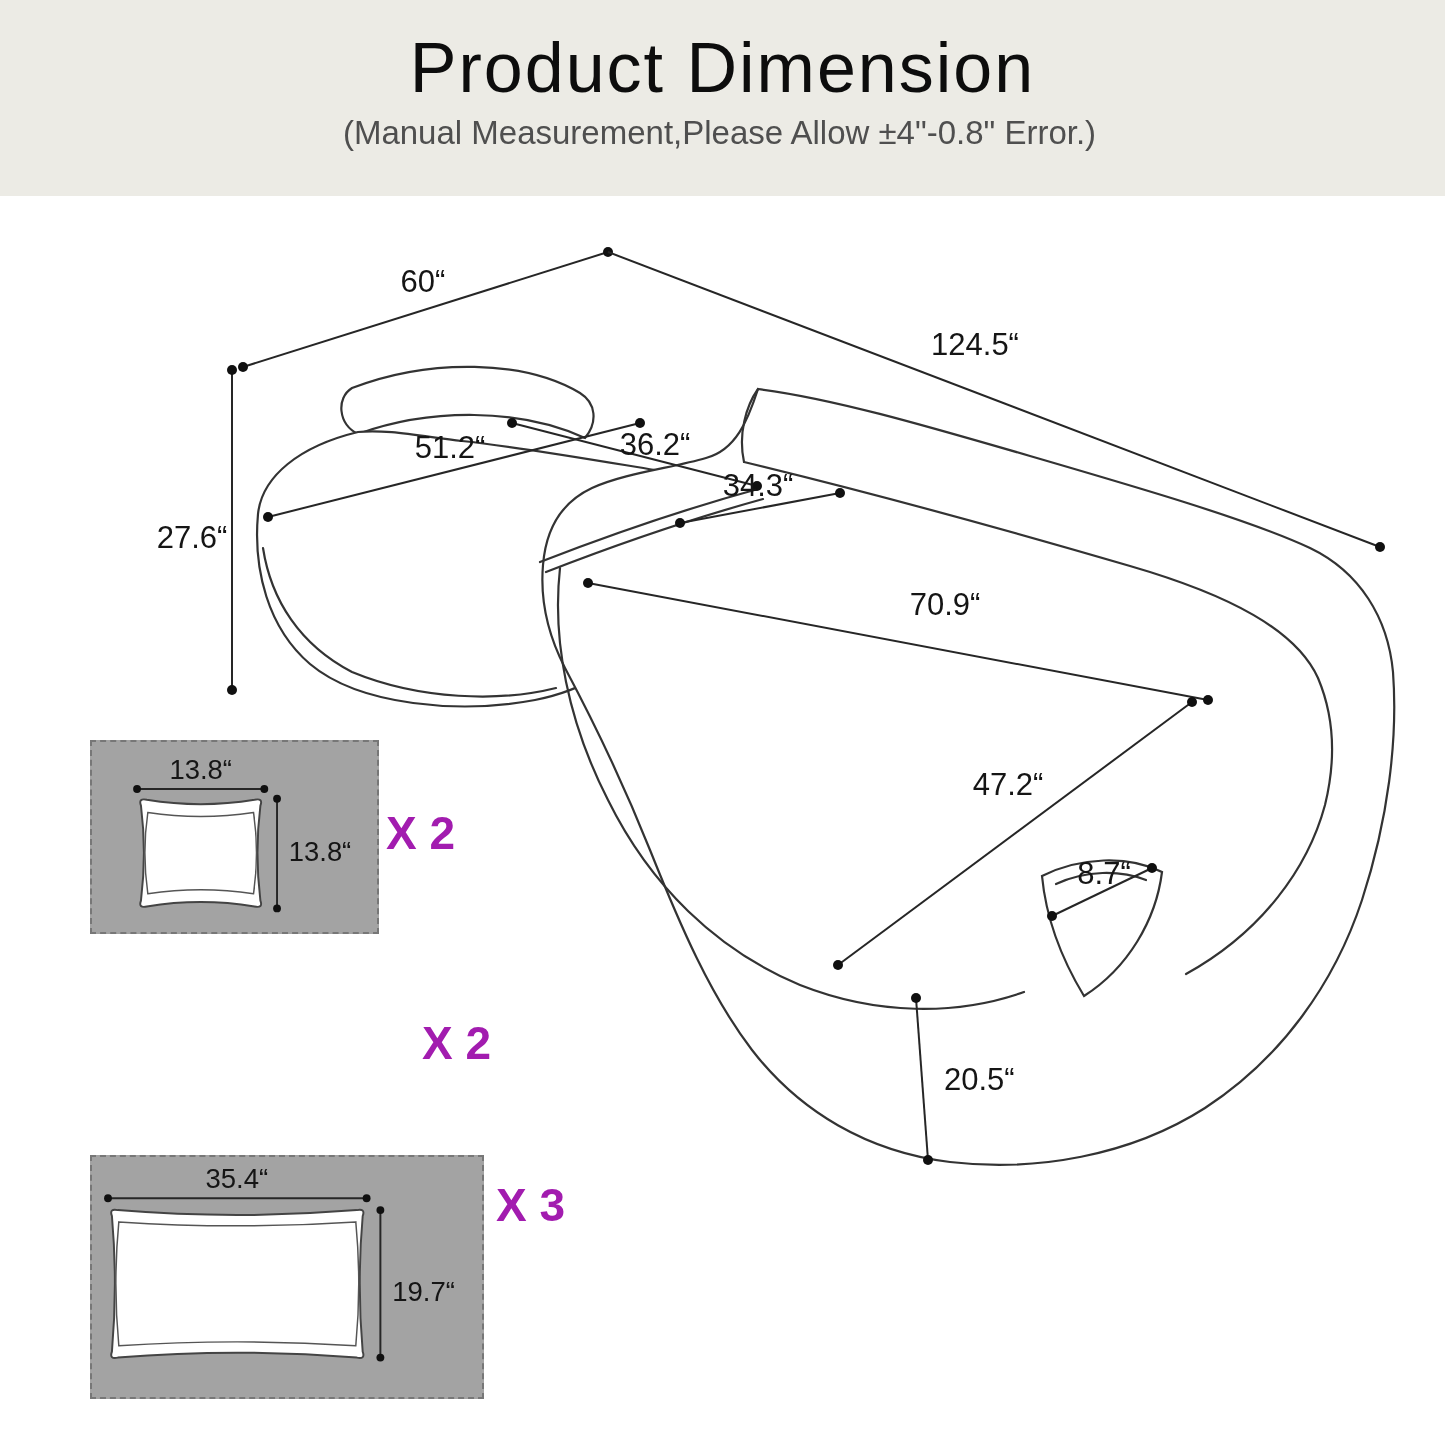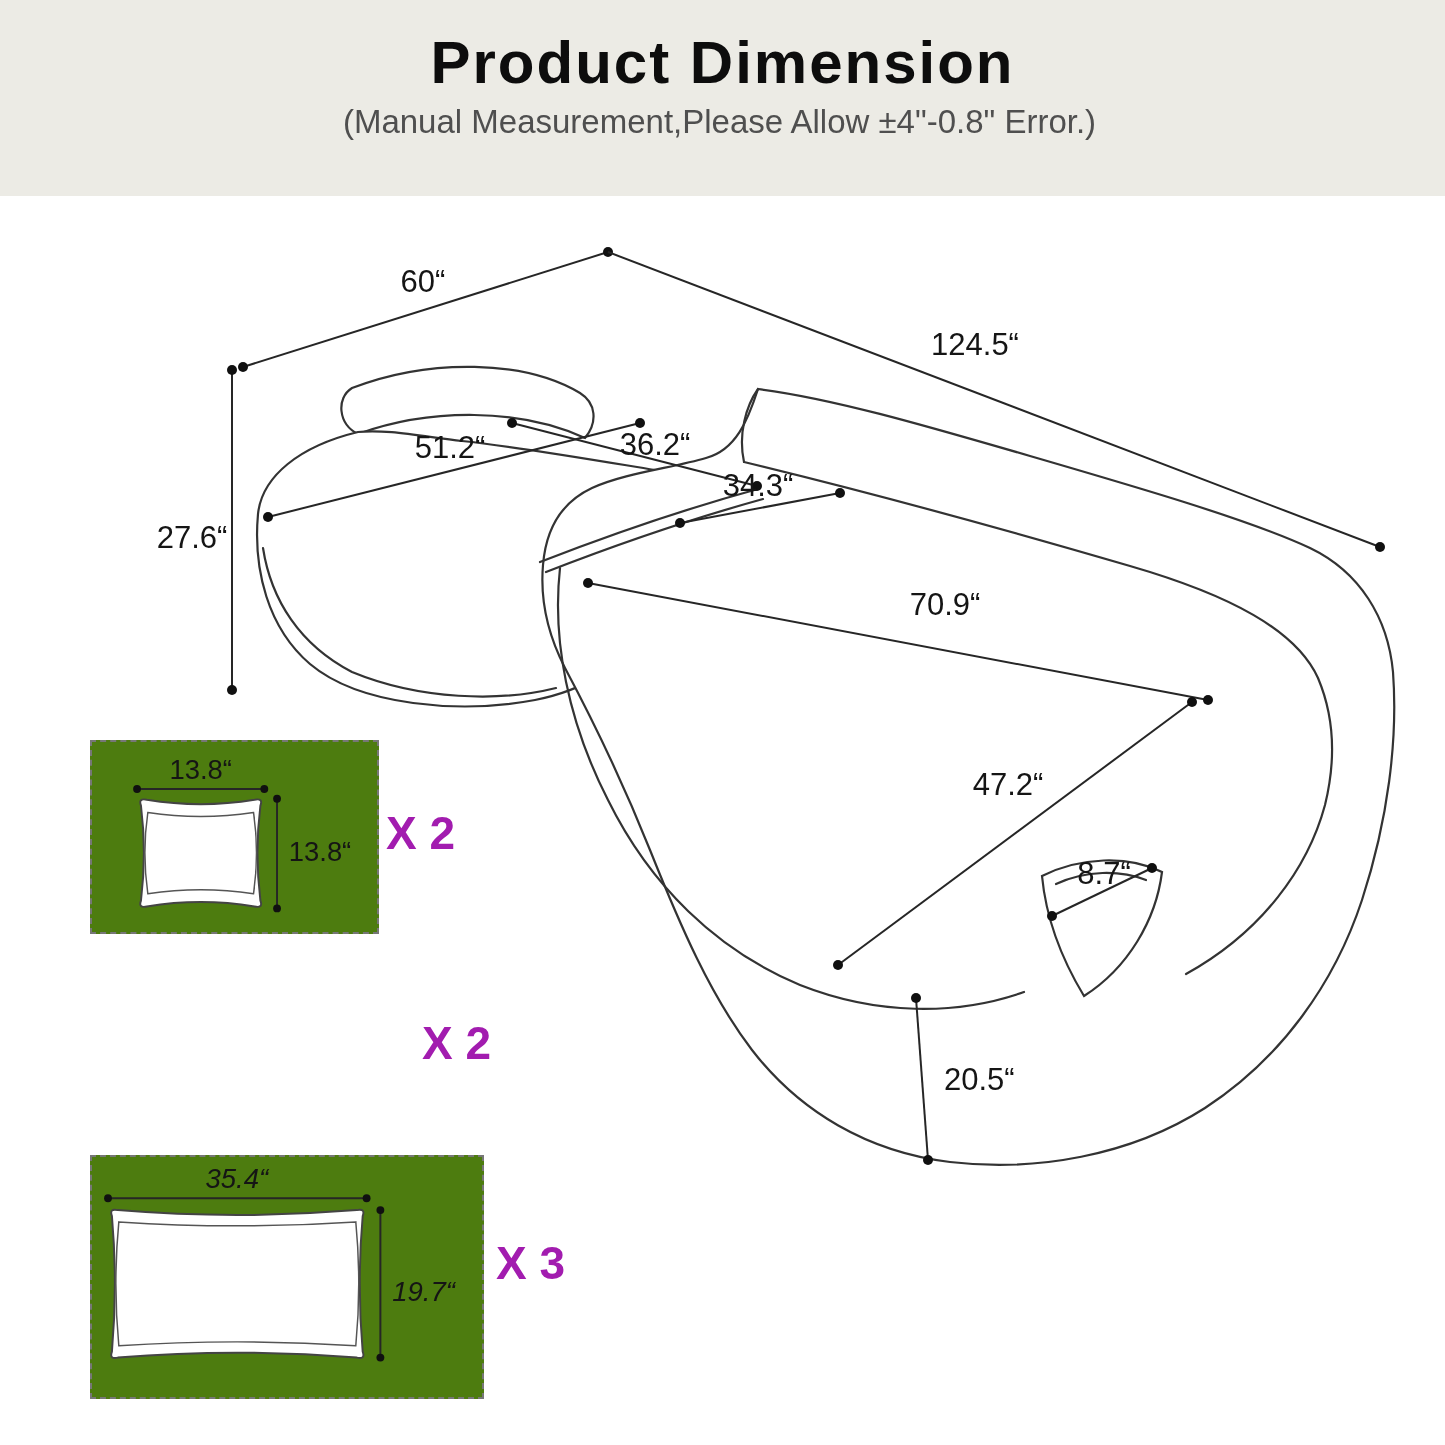--- a/index.html
+++ b/index.html
@@ -6,34 +6,34 @@
   .page {
     position:relative; width:1445px; height:1445px;
     background:#ffffff; overflow:hidden;
     font-family:"Liberation Sans", sans-serif;
   }
   .header {
     position:absolute; top:0; left:0; width:1445px; height:196px;
     background:#ECEBE5; text-align:center;
   }
   .title {
-    margin:28px 0 0 0; font-size:60px; font-weight:bold;
+    margin:28px 0 0 0; font-size:70px; font-weight:normal;
     color:#0d0d0d; letter-spacing:2px;
   }
   .subtitle { margin:6px 6px 0 0; font-size:33px; color:#4f4f4f; }
   .diagram-svg { position:absolute; left:0; top:0; width:1445px; height:1445px; }
-  .pillow-box { position:absolute; border:2px dashed #777; background:#4d7c0f; }
+  .pillow-box { position:absolute; border:2px dashed #777; background:#a3a3a3; }
   .pillow-box svg { display:block; }
   .box1 { left:90px;  top:740px;  width:285px; height:190px; }
   .box2 { left:90px;  top:938px;  width:320px; height:202px; }
-  .box3 { left:90px;  top:1155px; width:390px; height:240px;font-style:italic; }
+  .box3 { left:90px;  top:1155px; width:390px; height:240px; }
   .pillow-count { position:absolute; font-size:46px; font-weight:bold; color:#a21caf; }
   .count1 { left:386px; top:806px; }
   .count2 { left:422px; top:1016px; }
-  .count3 { left:496px; top:1236px;text-align:right; }
+  .count3 { left:496px; top:1178px;text-align:right; }
   .dim   { font-size:31px; fill:#151515; }
   .dim-s { font-size:28px; fill:#151515; }
   .dot { fill:#101010; }
   .ln { stroke:#262626; stroke-width:2; fill:none; }
   .sofa { stroke:#333333; stroke-width:2.2; fill:none; stroke-linecap:round; }
   .sofa-fill { stroke:#333333; stroke-width:2.2; fill:#ffffff; }
   .pillow-outer { stroke:#444444; stroke-width:2; fill:#ffffff; }
   .pillow-inner { stroke:#555555; stroke-width:1.5; fill:none; }
 </style>
 </head>

